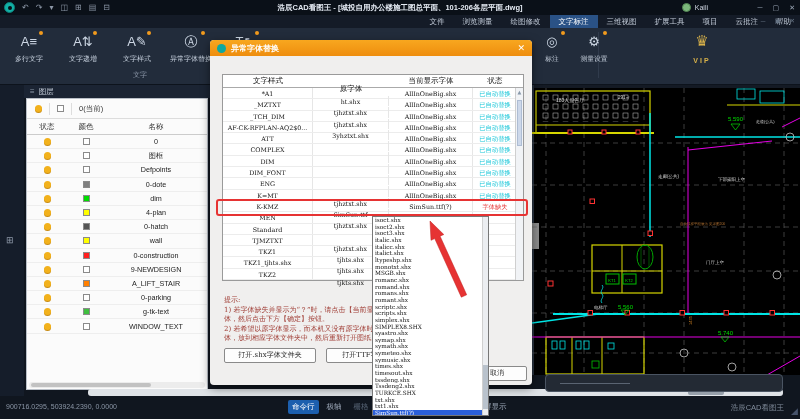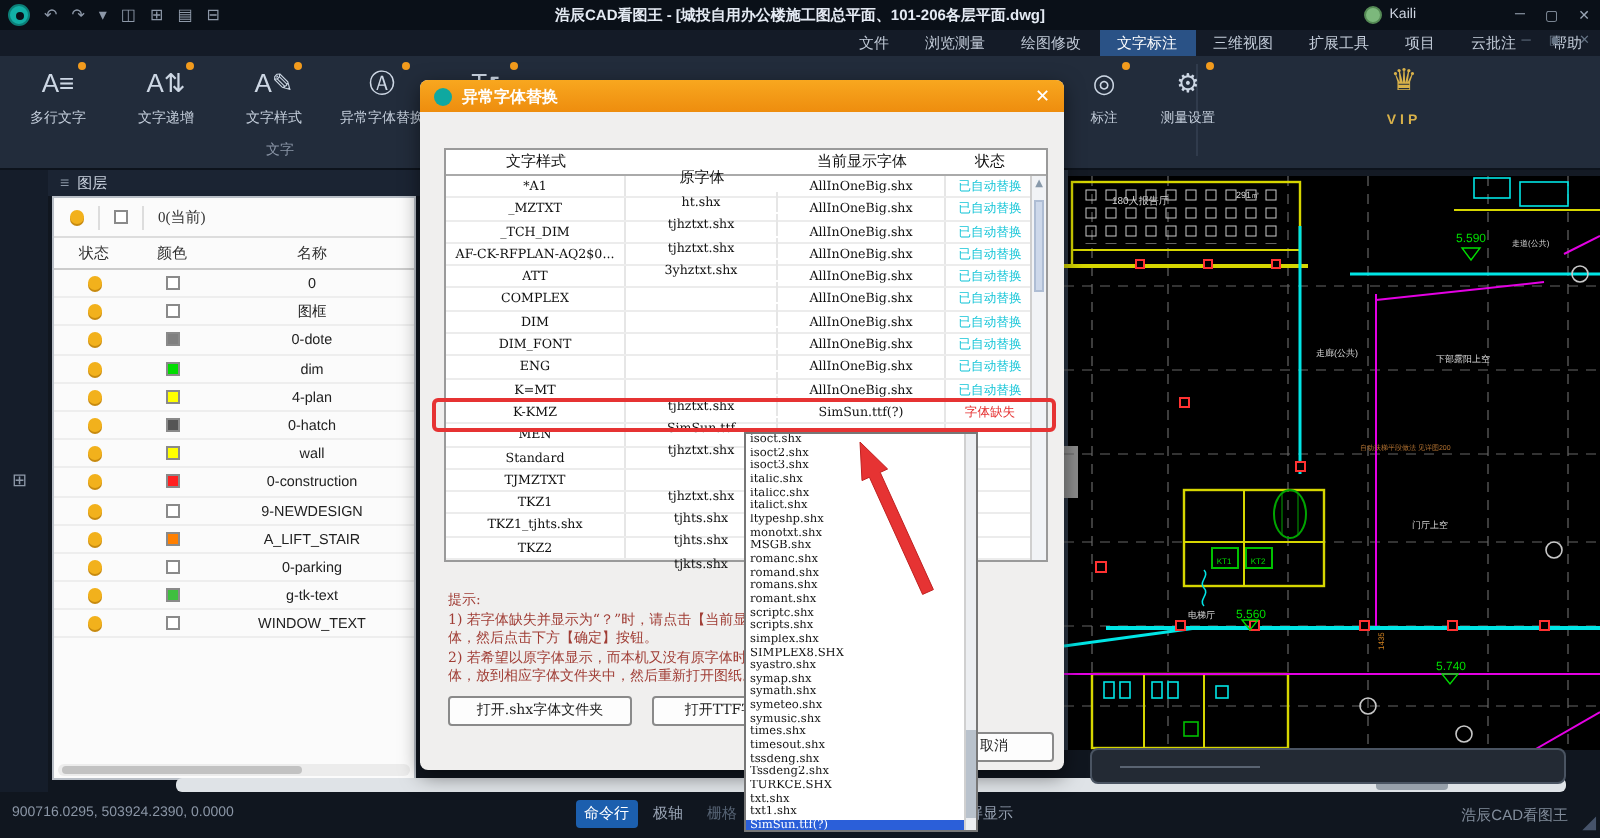--- a/index.html
+++ b/index.html
@@ -50,21 +50,21 @@
   .viplabel{font-size:7px;letter-spacing:2px;color:#d9b24a;font-weight:bold;}
 
   
   .leftstrip{position:absolute;left:0;top:85px;width:24px;height:311px;background:#151d2a;}
   .strip-ic{position:absolute;left:6px;top:150px;font-size:9px;color:#8d98a8;}
   .panel-title{position:absolute;left:24px;top:85px;width:186px;height:13px;background:#1b2433;
                color:#ccd4e0;font-size:7.5px;line-height:13px;padding-left:6px;}
   .panel-title .pic{color:#8d98a8;margin-right:4px;font-size:8px;}
   .layers-panel{position:absolute;left:26px;top:98px;width:182px;height:292px;background:#fbfbfb;
                 border:1px solid #b9bfc7;z-index:2;}
-  .current{height:20px;border-bottom:1px solid #dddddd;display:flex;align-items:center;padding-left:8px;gap:7px;font-family:Liberation Serif, serif;}
+  .current{height:20px;border-bottom:1px solid #dddddd;display:flex;align-items:center;padding-left:8px;gap:7px;}
   .bulb{width:7px;height:7px;border-radius:50%;background:#f2b11c;box-shadow:0 1px 0 #c78a10;display:inline-block;flex:none;}
   .csep{width:1px;height:12px;background:#dddddd;}
   .swatch{width:7px;height:7px;border:1px solid #8a8a8a;display:inline-block;flex:none;}
   .curname{font-size:7.5px;color:#333333;}
   .lheader{height:16px;display:flex;align-items:center;border-bottom:1px solid #cccccc;
            font-size:7.5px;color:#333333;}
   .lh-st{width:40px;text-align:center;}
   .lh-co{width:38px;text-align:center;}
   .lh-na{flex:1;text-align:center;}
   .lrow{height:14.2px;display:flex;align-items:center;border-bottom:1px solid #eeeeee;}
@@ -256,20 +256,29 @@
           <div class="cell-na">0</div>
         </div>
         <div class="lrow">
           <div class="cell-st">
             <span class="bulb"></span>
           </div>
           <div class="cell-co">
             <span class="swatch" style="background: rgb(255, 255, 255);"></span>
           </div>
           <div class="cell-na">图框</div>
+        </div>
+        <div class="lrow">
+          <div class="cell-st">
+            <span class="bulb"></span>
+          </div>
+          <div class="cell-co">
+            <span class="swatch" style="background: rgb(255, 255, 255);"></span>
+          </div>
+          <div class="cell-na">Defpoints</div>
         </div>
         <div class="lrow">
           <div class="cell-st">
             <span class="bulb"></span>
           </div>
           <div class="cell-co">
             <span class="swatch" style="background: rgb(128, 128, 128);"></span>
           </div>
           <div class="cell-na">0-dote</div>
         </div>

